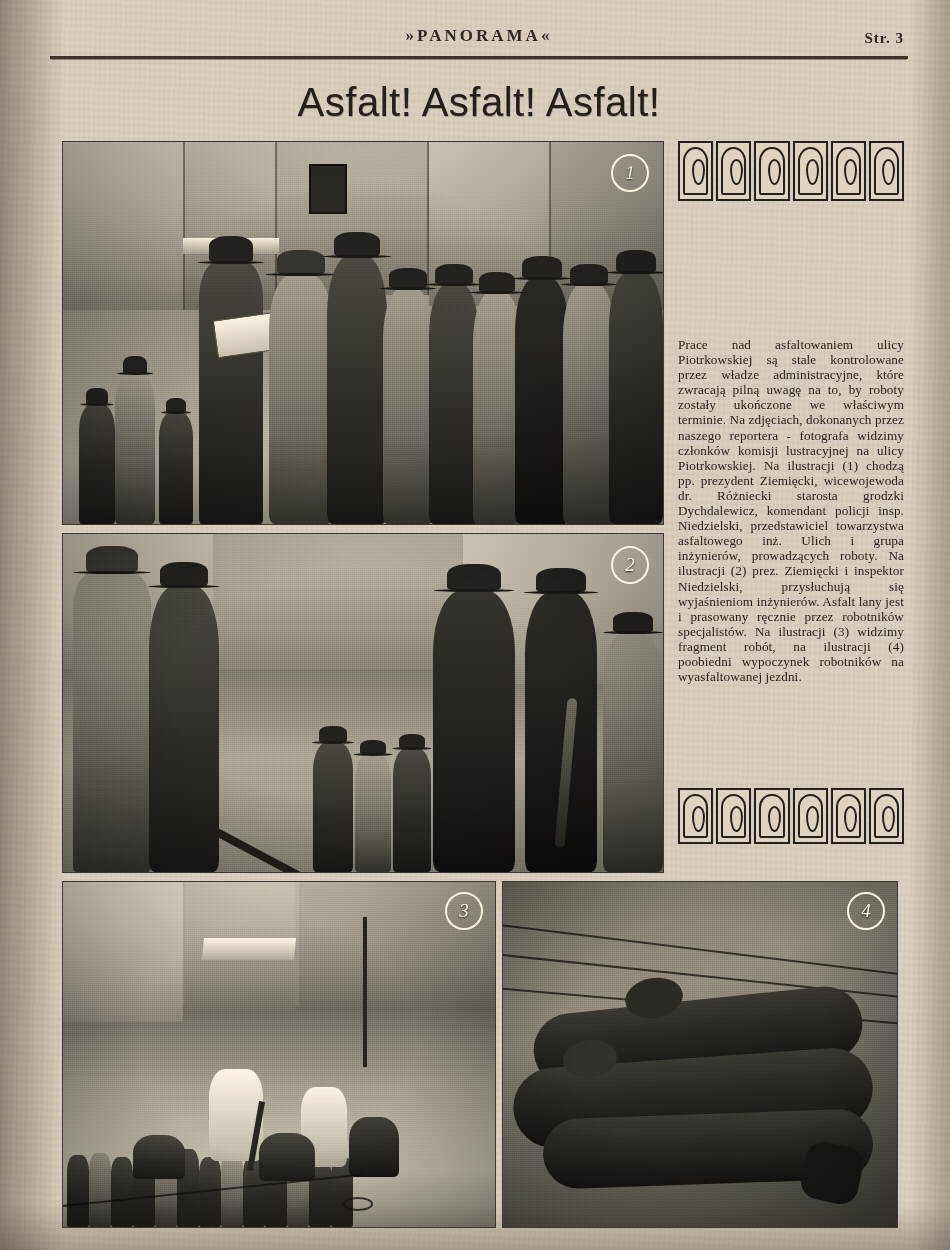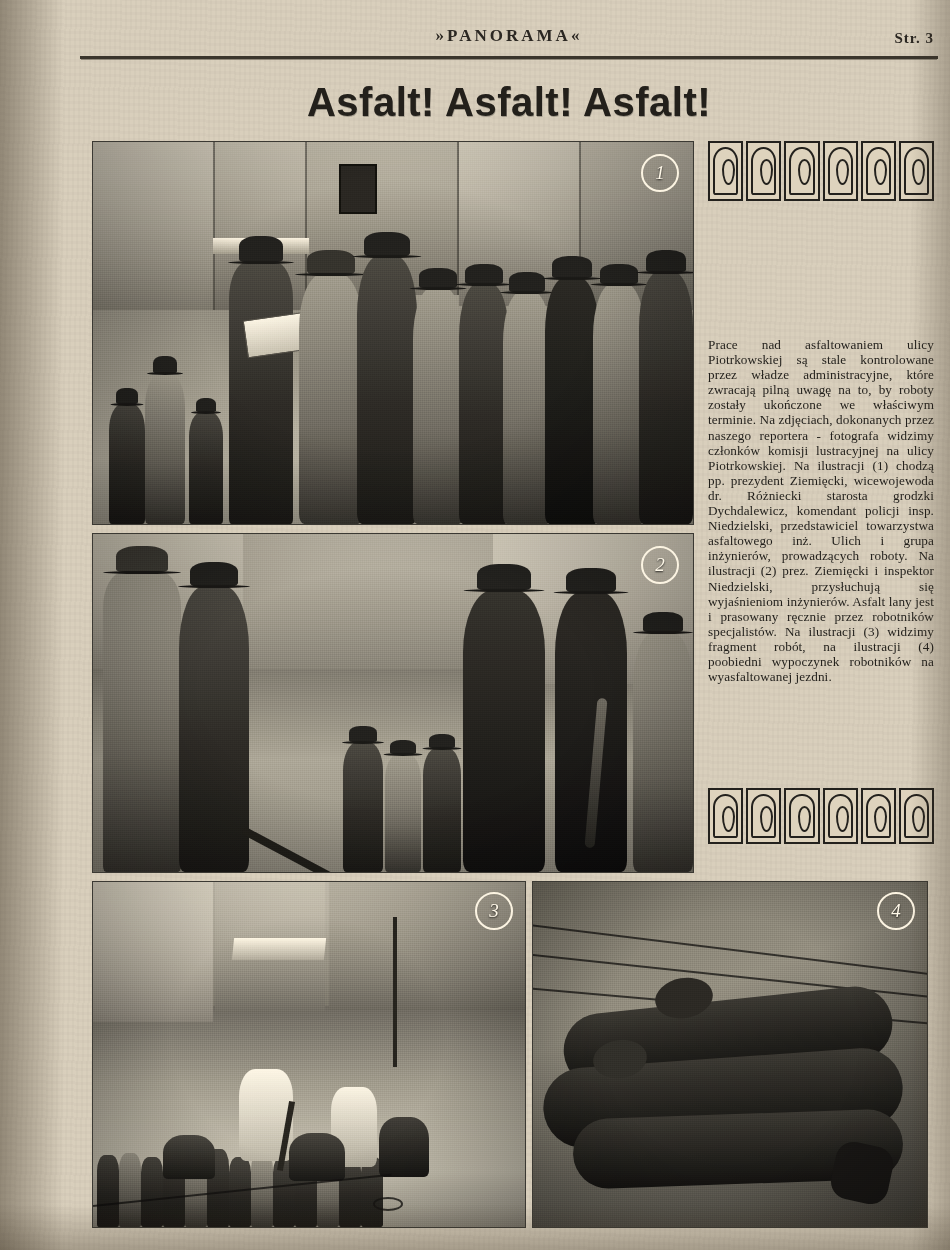--- a/index.html
+++ b/index.html
@@ -44,21 +44,21 @@
     pointer-events: none;
   }
   .edge-shadow-bottom {
     position: absolute;
     left: 0; right: 0; bottom: 0; height: 46px;
     background: linear-gradient(0deg, rgba(60,50,35,0.32), rgba(60,50,35,0));
     pointer-events: none;
   }
   .content {
     position: absolute;
-    left: 80px;
+    left: 50px;
     top: 24px;
     width: 858px;
     height: 1200px;
   }
 
   
   .running-head {
     position: relative;
     height: 34px;
   }
@@ -90,21 +90,21 @@
     height: 3px;
     background: #3a352c;
     box-shadow: 0 2px 0 -1px rgba(58,53,44,0.45);
   }
 
   
   .headline {
     margin-top: 22px;
     text-align: center;
     font-family: "Liberation Sans", sans-serif;
-    font-weight: bold;
+    font-weight: normal;
     font-size: 40px;
     letter-spacing: 0.5px;
     color: #23201b;
     text-shadow: 0.5px 0.5px 0 rgba(0,0,0,0.25);
   }
 
   
   .layout {
     position: relative;
     margin-top: 16px;

